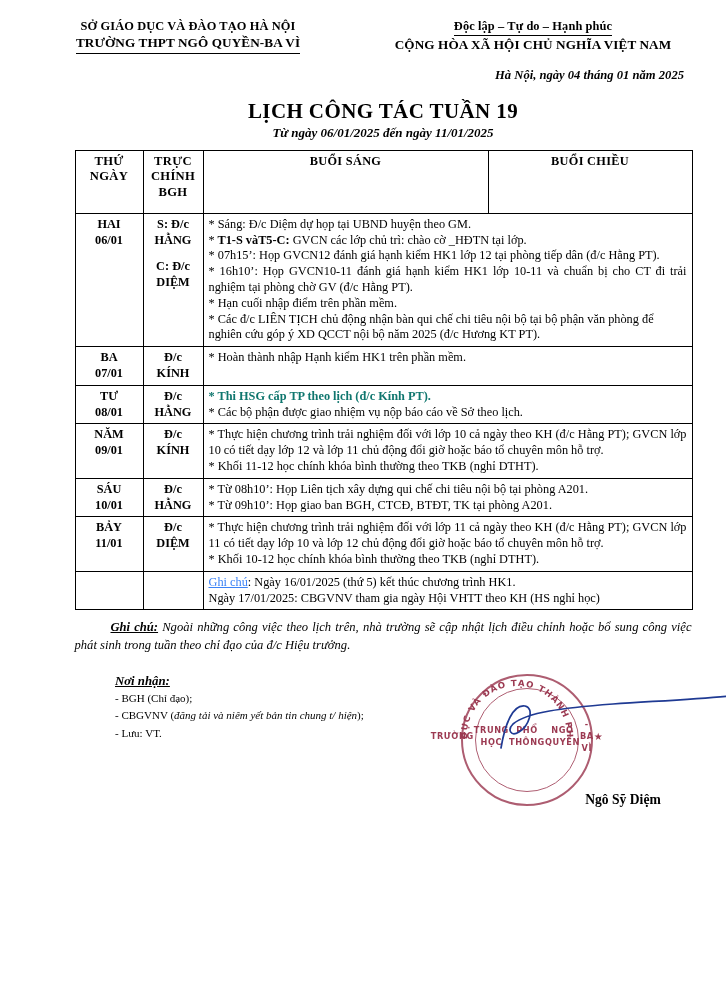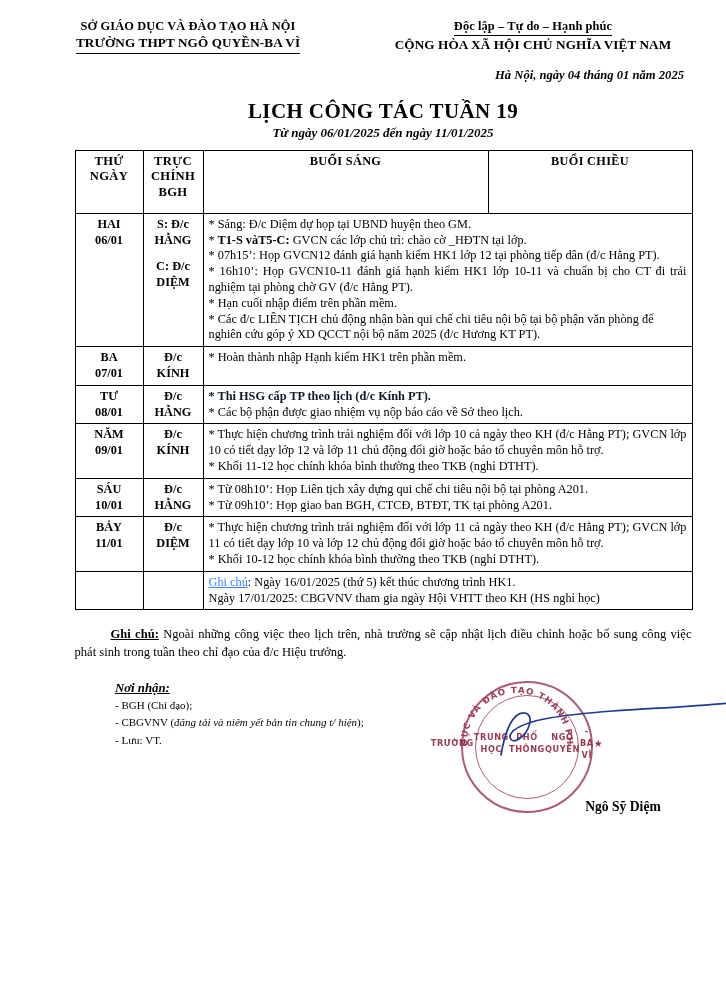--- a/index.html
+++ b/index.html
@@ -54,27 +54,27 @@
 
   td.day,td.duty{
     text-align:center;vertical-align:middle;
     font-weight:bold;font-size:12.6px;line-height:1.3;
   }
   td.duty{font-size:12.3px;}
   td.duty .spacer{display:block;height:11px;}
   td.body-cell{padding:3px 6px 4px 6px;}
   td.body-cell p{margin:0 0 0 0;text-align:justify;text-justify:inter-word;}
   td.body-cell p.last{text-align:left;}
-  .red{color:#0f172a;font-weight:bold;}
+  .red{color:#0f766e;font-weight:bold;}
   .red-u{color:#3b82f6;text-decoration:underline;}
 
   
   .note{
-    margin:16px auto 0 auto;width:617px;
-    font-size:12.6px;line-height:1.38;text-align:justify;
+    margin:9px auto 0 auto;width:617px;
+    font-size:12.6px;line-height:1.38;text-align:justify;font-style:italic;
   }
   .note .ind{display:inline-block;width:36px;}
   .note u{font-weight:bold;}
 
   
   .footer{position:relative;margin-top:20px;width:726px;height:180px;margin-left:23px;}
   .recv{position:absolute;left:72px;top:0;width:330px;}
   .recv-h{font-weight:bold;font-style:italic;font-size:12.8px;text-decoration:underline;}
   .recv-item{font-size:11px;line-height:1.48;margin-top:1px;}
   .recv-item i{font-style:italic;}

